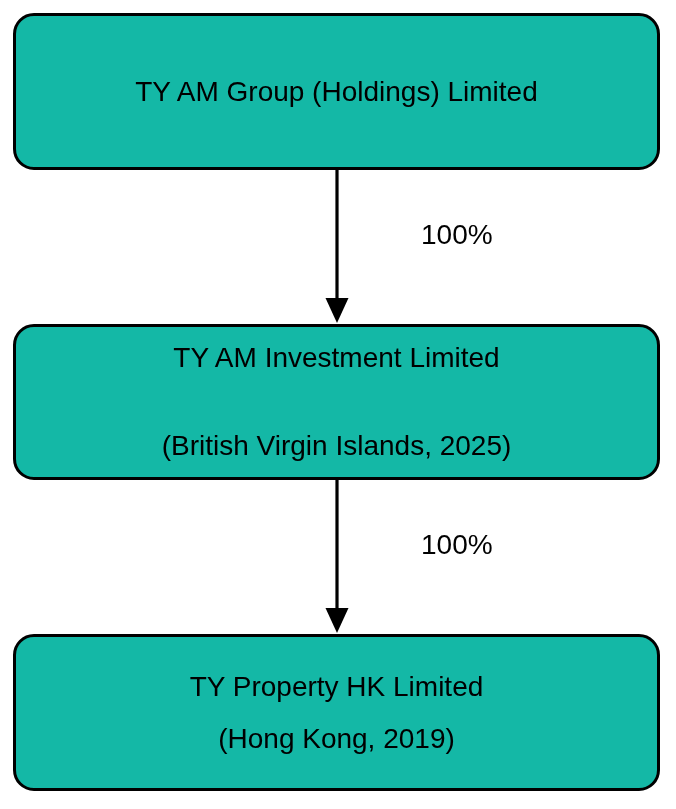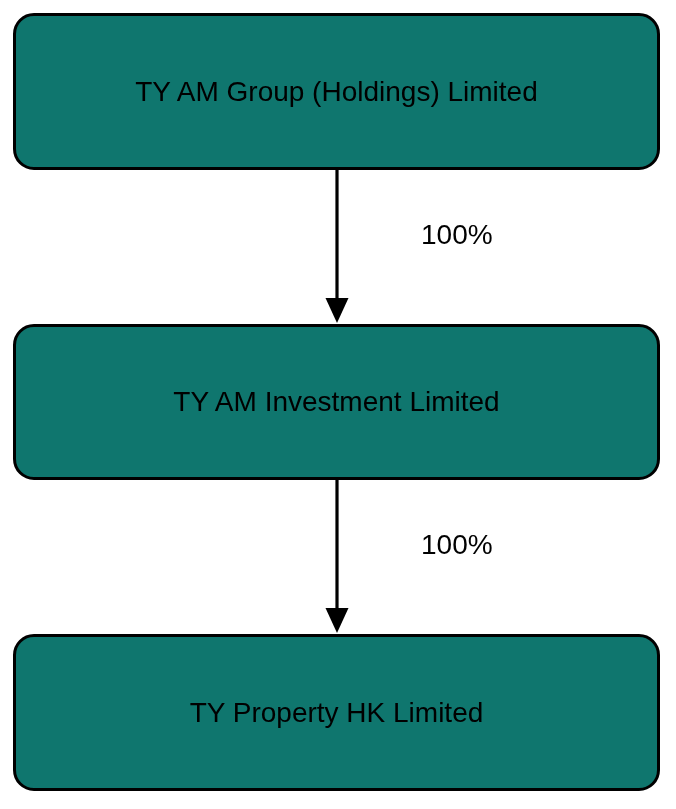--- a/index.html
+++ b/index.html
@@ -18,21 +18,21 @@
     background: #ffffff;
     overflow: hidden;
   }
   .org-node {
     position: absolute;
     box-sizing: border-box;
     left: 13px;
     width: 647px;
     border: 3px solid #000000;
     border-radius: 21px;
-    background: #0f766e;
+    background: #14b8a6;
     display: flex;
     flex-direction: column;
     align-items: center;
     justify-content: center;
   }
   #node-1 { top: 13px;  height: 157px; }
   #node-2 { top: 324px; height: 156px; gap: 48px; }
   #node-3 { top: 634px; height: 157px; gap: 12px; }
   .node-line {
     font-size: 28px;
@@ -78,21 +78,23 @@
   </svg>
 
   <div class="org-node" id="node-1">
     <div class="node-line">TY AM Group (Holdings) Limited</div>
   </div>
 
   <div class="edge-label" id="edge-label-1">100%</div>
 
   <div class="org-node" id="node-2">
     <div class="node-line">TY AM Investment Limited</div>
+    <div class="node-line">(British Virgin Islands, 2025)</div>
   </div>
 
   <div class="edge-label" id="edge-label-2">100%</div>
 
   <div class="org-node" id="node-3">
     <div class="node-line">TY Property HK Limited</div>
+    <div class="node-line">(Hong Kong, 2019)</div>
   </div>
 
 </div>
 
 </body></html>

